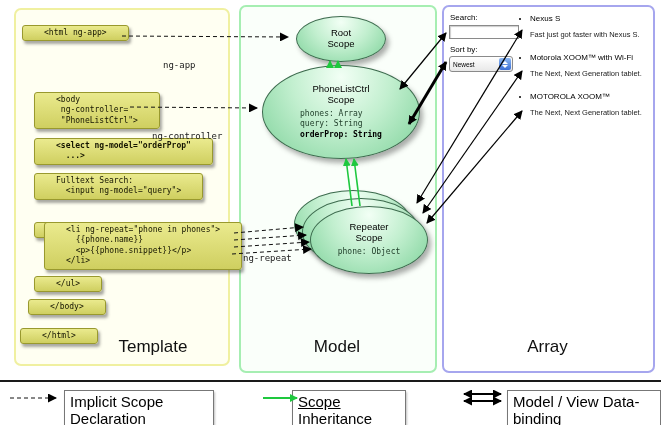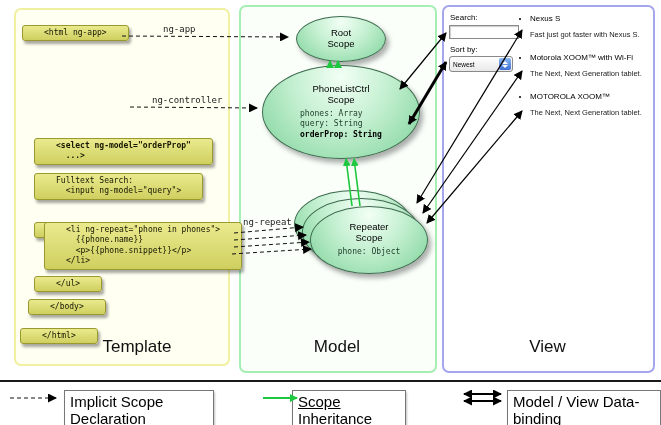--- a/index.html
+++ b/index.html
@@ -6,21 +6,21 @@
   #stage{position:relative;width:661px;height:425px;background:#fff;
          font-family:"Liberation Sans",sans-serif;overflow:hidden;}
 
   
   .panel{position:absolute;border-radius:7px;border:2px solid;z-index:0;}
   #template-panel{left:14px;top:8px;width:212px;height:354px;background:#fffff2;border-color:#f0f0a0;}
   #model-panel{left:239px;top:5px;width:194px;height:364px;background:#fafffa;border-color:#a6eeb2;}
   #view-panel{left:442px;top:5px;width:209px;height:364px;background:#ffffff;border-color:#a6a6ee;}
 
   .panel-title{position:absolute;top:337px;text-align:center;font-size:17px;color:#111;z-index:1;}
-  #template-title{left:8px;width:258px;}
+  #template-title{left:24px;width:258px;}
   #model-title{left:239px;width:196px;}
   #view-title{left:442px;width:211px;}
 
   
   .code{position:absolute;z-index:2;
         background:linear-gradient(180deg,#eaea8e,#cfcf60);
         border:1px solid #99992e;border-radius:3px;
         padding:2px 21px;font:8px/1.3 "DejaVu Sans Mono",monospace;
         color:#141400;white-space:pre;
         box-shadow:2px 3px 3px rgba(60,60,60,.45);}
@@ -43,21 +43,21 @@
   .scope-title{font-size:9.5px;color:#000;text-align:center;white-space:pre-line;line-height:1.15;}
   .scope-props{margin-top:3px;font:8px/1.3 "DejaVu Sans Mono",monospace;color:#22402c;text-align:left;}
   .prop-bold{font-weight:bold;color:#000;}
   #root-scope{left:296px;top:16px;width:88px;height:44px;}
   #phonelist-scope{left:262px;top:65px;width:156px;height:92px;}
   #repeater-back2{left:294px;top:190px;width:116px;height:66px;}
   #repeater-back1{left:302px;top:198px;width:116px;height:66px;}
   #repeater-scope{left:310px;top:206px;width:116px;height:66px;}
 
   
-  .arrow-label{position:absolute;z-index:11;font:9px "DejaVu Sans Mono",monospace;color:#222;}
+  .arrow-label{position:absolute;z-index:11;font:9px "DejaVu Sans Mono",monospace;color:#222;margin-top:36px;}
   #lbl-ng-app{left:163px;top:24px;}
   #lbl-ng-controller{left:152px;top:95px;}
   #lbl-ng-repeat{left:243px;top:217px;}
 
   
   .view-label{position:absolute;z-index:2;font-size:8px;color:#000;}
   #search-label{left:450px;top:13px;}
   #sort-label{left:450px;top:45px;}
   #search-input{position:absolute;z-index:2;left:449px;top:25px;width:68px;height:12px;
                 background:#fff;border:1px solid #8a8a8a;box-shadow:inset 1px 1px 1px rgba(0,0,0,.2);}
@@ -94,23 +94,26 @@
 <body>
 
 <div id="stage">
 
   <div class="panel" id="template-panel"></div>
   <div class="panel" id="model-panel"></div>
   <div class="panel" id="view-panel"></div>
 
   <div class="panel-title" id="template-title">Template</div>
   <div class="panel-title" id="model-title">Model</div>
-  <div class="panel-title" id="view-title">View</div>
+  <div class="panel-title" id="view-title">Array</div>
 
   <div class="code" id="cb-html-open">&lt;html ng-app&gt;</div>
+  <div class="code" id="cb-body-open">&lt;body
+ ng-controller=
+ "PhoneListCtrl"&gt;</div>
   <div class="code" id="cb-select">&lt;select ng-model="orderProp"
   ...&gt;</div>
   <div class="code" id="cb-fulltext">Fulltext Search:
   &lt;input ng-model="query"&gt;</div>
   <div class="code" id="cb-ul-open">&lt;ul&gt;</div>
   <div class="code" id="cb-li">&lt;li ng-repeat="phone in phones"&gt;
   {{phone.name}}
   &lt;p&gt;{{phone.snippet}}&lt;/p&gt;
 &lt;/li&gt;</div>
   <div class="code" id="cb-ul-close">&lt;/ul&gt;</div>

